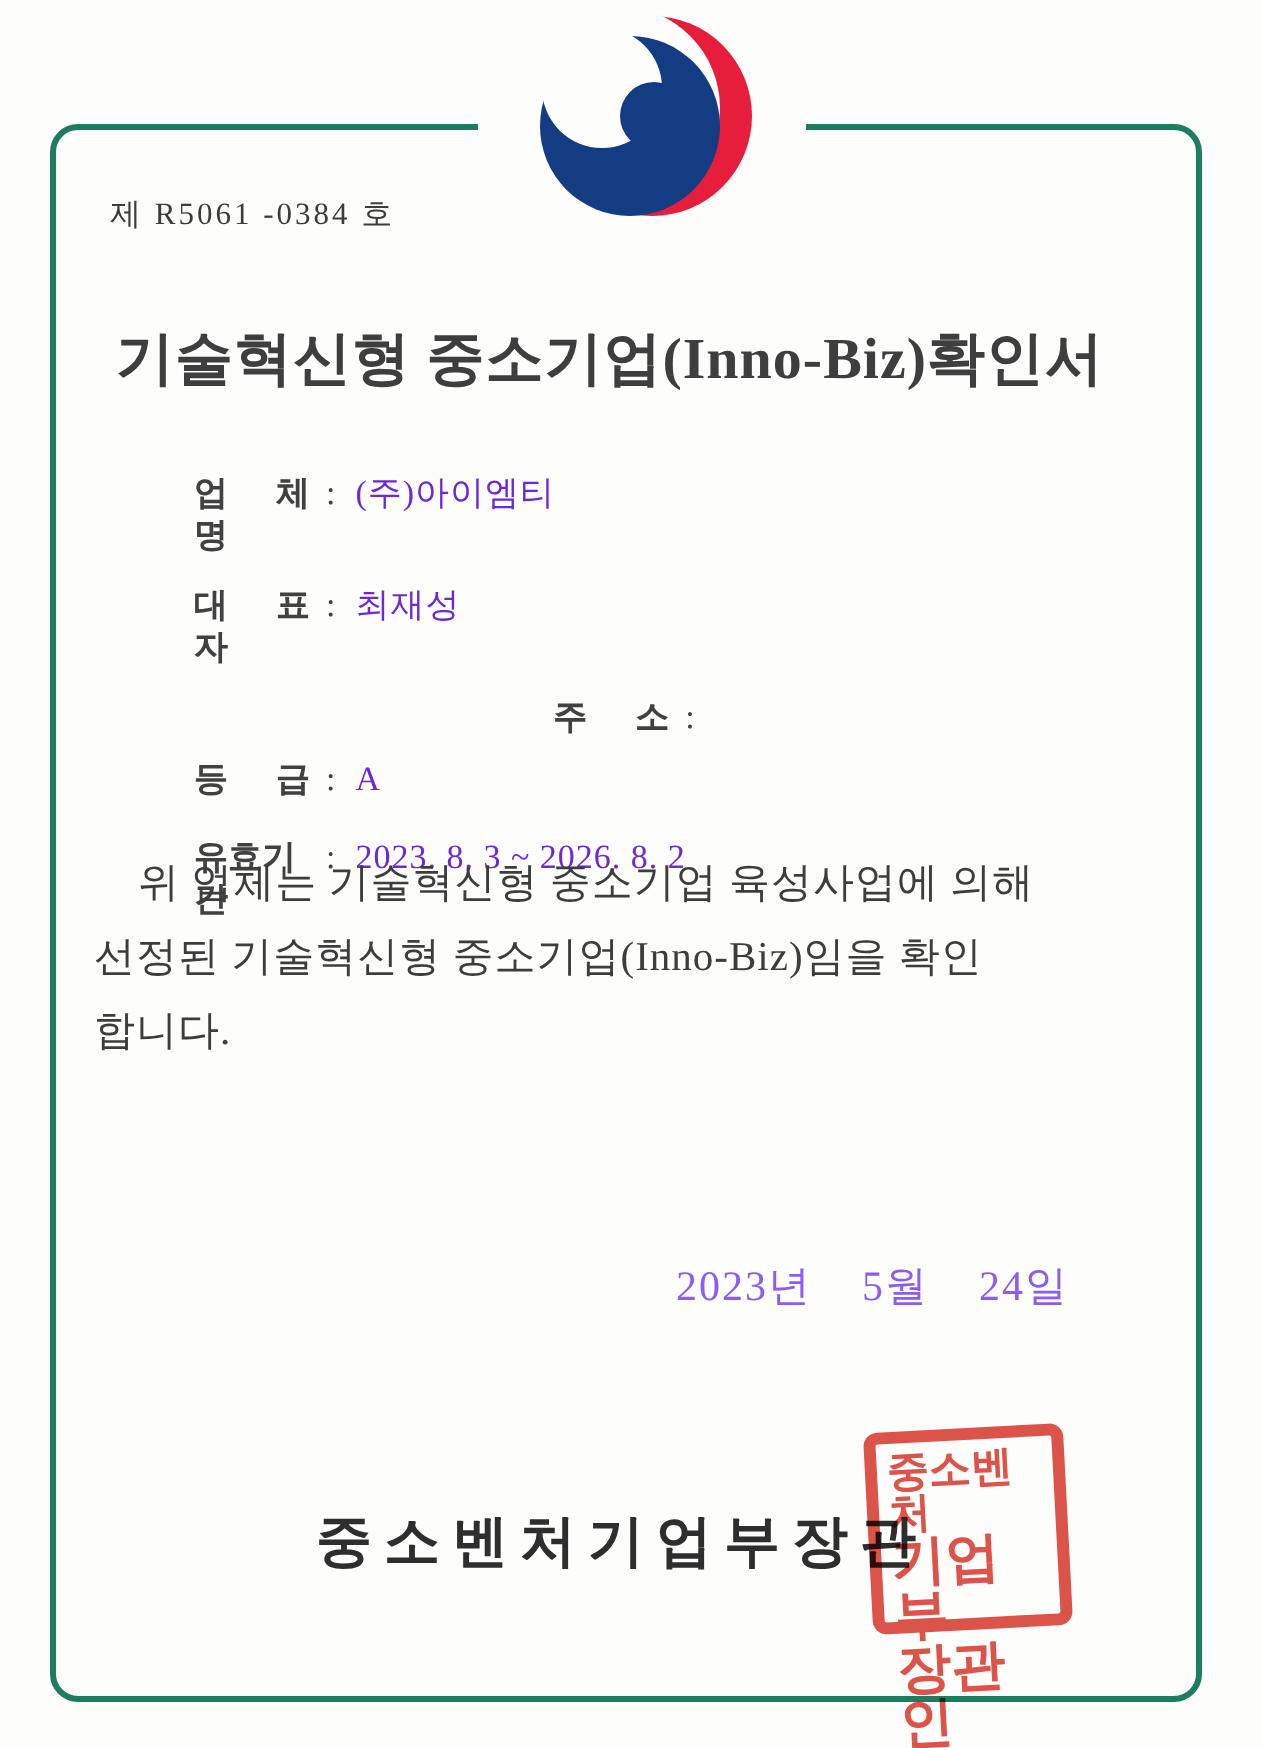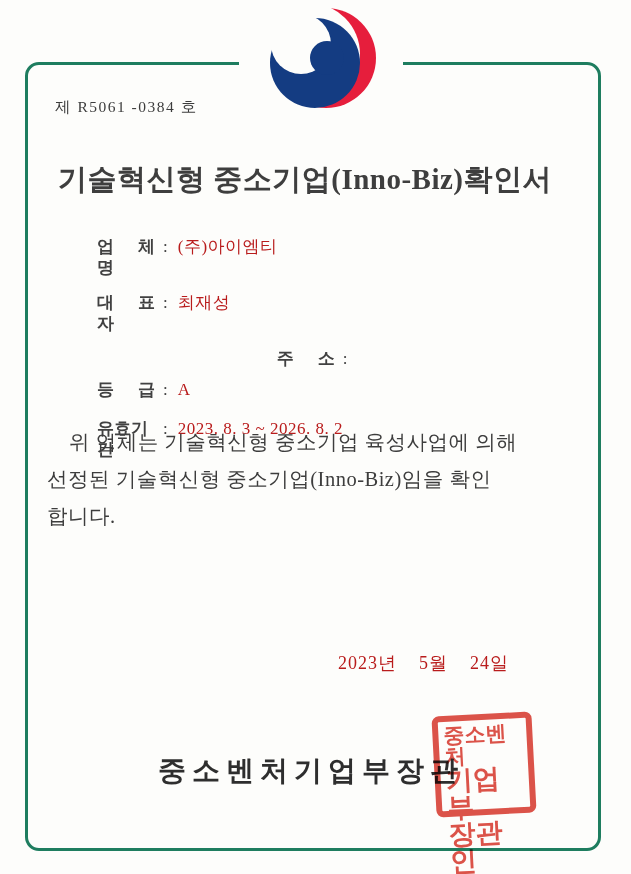--- a/index.html
+++ b/index.html
@@ -67,21 +67,21 @@
   .field-label {
     display: inline-block;
     width: 58px;
     text-align: justify;
     text-align-last: justify;
     flex: none;
     color: #414141;
     font-weight: bold;
   }
   .field-colon { flex: none; margin: 0 10px 0 8px; color: #414141; }
-  .field-value { color: #b91c1c; letter-spacing: 0.5px; }
+  .field-value { color: #6d28d9; letter-spacing: 0.5px; }
   .field-row.addr { margin-bottom: 10px; justify-content: center; }
   .field-row.addr .field-value {
     font-size: 13.5px;
     line-height: 16px;
     white-space: pre-line;
     letter-spacing: 0;
     margin-top: 1px;
   }
   .field-row.validity { margin-top: 18px; }
 
@@ -92,24 +92,24 @@
     font-size: 20.5px;
     line-height: 37px;
     text-indent: 22px;
     white-space: pre-line;
     color: #3d3d3d;
     letter-spacing: 0.5px;
   }
 
   .date-line {
     position: absolute;
-    left: 338px; top: 651px;
-    font-size: 18px;
+    left: 338px; top: 629px;
+    font-size: 21px;
     white-space: pre;
-    color: #b91c1c;
+    color: #8b5cf6;
     letter-spacing: 1px;
   }
 
   .signature {
     position: absolute;
     left: 158px; top: 752px;
     font-size: 28px;
     letter-spacing: 6px;
     font-weight: bold;
     color: #2e2e2e;

